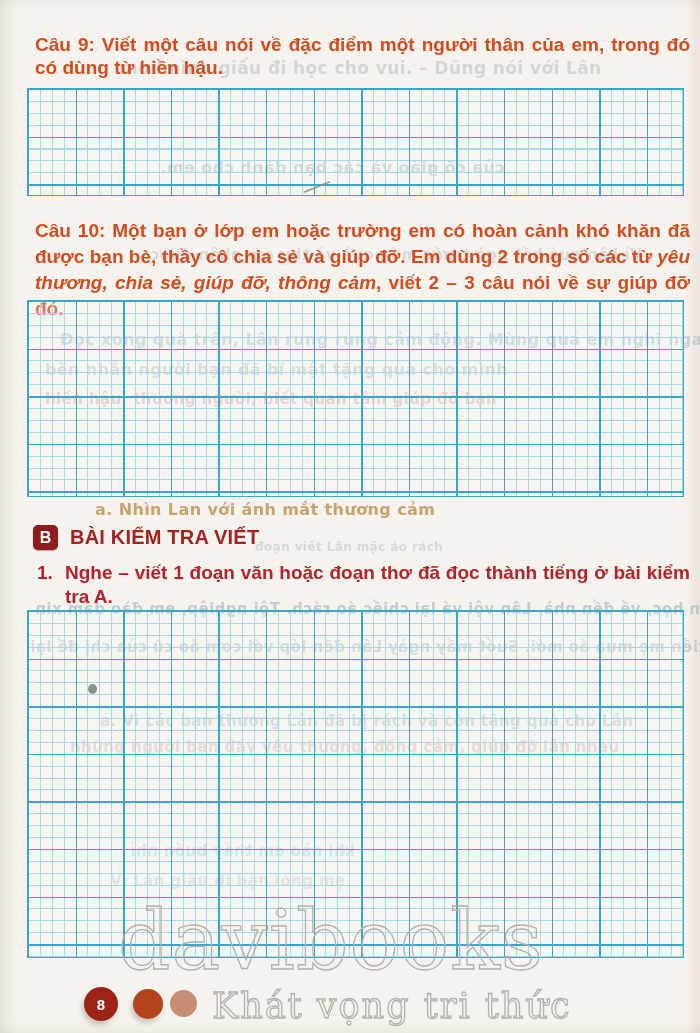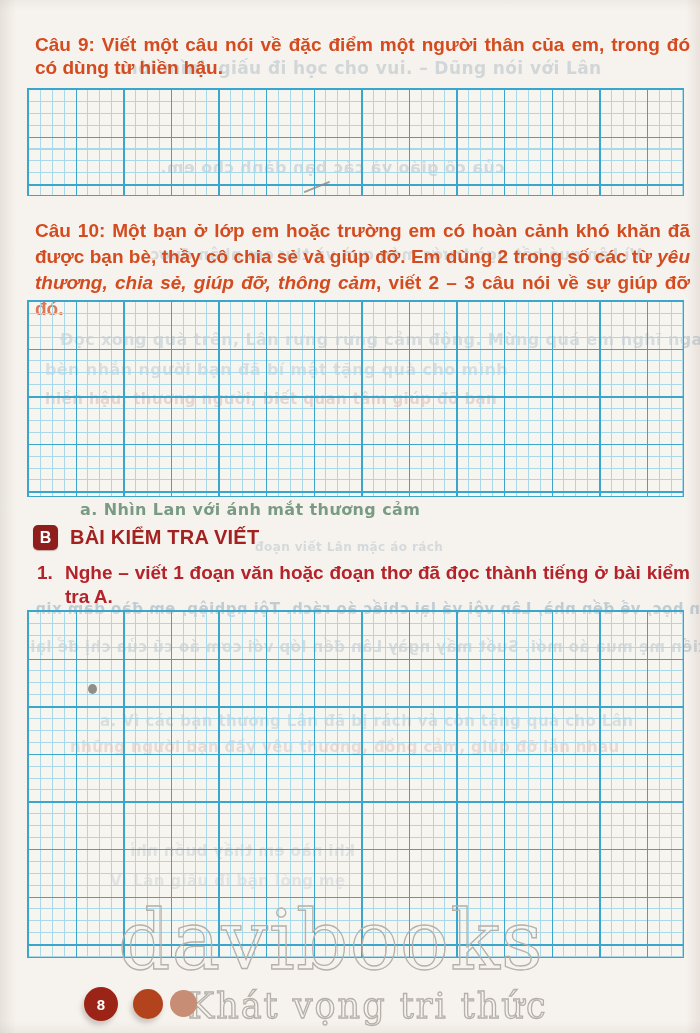--- a/index.html
+++ b/index.html
@@ -78,21 +78,21 @@
   .ink-spot{position:absolute;left:88px;top:684px;width:9px;height:10px;border-radius:50%;
     background:#6e6c66;opacity:.75;filter:blur(.4px);}
 
   
   .wm-main{
     position:absolute;left:118px;top:893px;
     font-family:"DejaVu Serif", serif;font-size:82px;font-weight:normal;
     color:#d2cdc6;letter-spacing:1px;
   }
   .wm-tag{
-    position:absolute;left:188px;top:986px;
+    position:absolute;left:212px;top:986px;
     font-family:"DejaVu Serif", serif;font-size:35px;
     color:#cfcac3;letter-spacing:2px;
   }
   @supports (-webkit-text-stroke: 1px black){
     .wm-main,.wm-tag{color:transparent;-webkit-text-stroke:1.3px #b5b0a9;}
   }
 
   
   .dot{position:absolute;border-radius:50%;}
   .dot-shadow{box-shadow:-2px 4px 5px rgba(150,138,130,.45);}
@@ -109,21 +109,21 @@
 <div class="shade-top"></div>
 <div class="shade-bottom"></div>
 
 <div id="bleed-layer">
     <div class="bleed" style="left: 120px; top: 58px; font-size: 17px; color: rgb(185, 195, 202); opacity: 0.6;">mời mình giấu đi học cho vui. – Dũng nói với Lân</div>
     <div class="bleed" style="left: 160px; top: 158px; font-size: 16px; color: rgb(159, 179, 191); opacity: 0.55; transform: scaleX(-1);">của cô giáo và các bạn dành cho em.</div>
     <div class="bleed" style="left: 150px; top: 246px; font-size: 15px; color: rgb(185, 195, 202); opacity: 0.5; transform: scaleX(-1);">Vì Lân quá bất ngờ trước món quà và thư em nhận được</div>
     <div class="bleed" style="left: 60px; top: 330px; font-size: 16px; color: rgb(166, 184, 194); opacity: 0.55;">Đọc xong quà trên, Lân rưng rưng cảm động. Mừng quá em nghĩ ngay</div>
     <div class="bleed" style="left: 45px; top: 360px; font-size: 16px; color: rgb(166, 184, 194); opacity: 0.5;">bèn nhắn người bạn đã bí mật tặng quà cho mình</div>
     <div class="bleed" style="left: 45px; top: 390px; font-size: 15px; color: rgb(211, 164, 158); opacity: 0.55;">hiền hậu, thương người, biết quan tâm giúp đỡ bạn</div>
-    <div class="bleed" style="left: 80px; top: 500px; font-size: 16px; color: #14532d; opacity: 0.55;">a. Nhìn Lan với ánh mắt thương cảm</div>
+    <div class="bleed" style="left: 95px; top: 500px; font-size: 16px; color: #a16207; opacity: 0.55;">a. Nhìn Lan với ánh mắt thương cảm</div>
     <div class="bleed" style="left: 255px; top: 540px; font-size: 12px; color: rgb(180, 193, 201); opacity: 0.5;">đoạn viết Lân mặc áo rách</div>
     <div class="bleed" style="left: 35px; top: 600px; font-size: 15px; color: rgb(159, 179, 191); opacity: 0.6; transform: scaleX(-1);">Tan học, về đến nhà, Lân vội vá lại chiếc áo rách. Tội nghiệp, em đào dám xin</div>
     <div class="bleed" style="left: 30px; top: 638px; font-size: 15px; color: rgb(166, 184, 194); opacity: 0.55; transform: scaleX(-1);">tiền mẹ mua áo mới. Suốt mấy ngày Lân đến lớp với cơm áo cũ của chị để lại</div>
     <div class="bleed" style="left: 100px; top: 712px; font-size: 15px; color: rgb(166, 184, 194); opacity: 0.5;">a. Vì các bạn thương Lân đã bị rách và còn tặng quà cho Lân</div>
     <div class="bleed" style="left: 70px; top: 738px; font-size: 15px; color: rgb(207, 165, 160); opacity: 0.45;">những người bạn đầy yêu thương, đồng cảm, giúp đỡ lẫn nhau</div>
     <div class="bleed" style="left: 130px; top: 842px; font-size: 15px; color: rgb(174, 189, 198); opacity: 0.45; transform: scaleX(-1);">khi nào em thấy buồn nhỉ</div>
     <div class="bleed" style="left: 110px; top: 872px; font-size: 15px; color: rgb(180, 193, 201); opacity: 0.45;">Vì Lân giấu đi bận lòng mẹ</div>
   </div>
 
 <div class="question q9">

